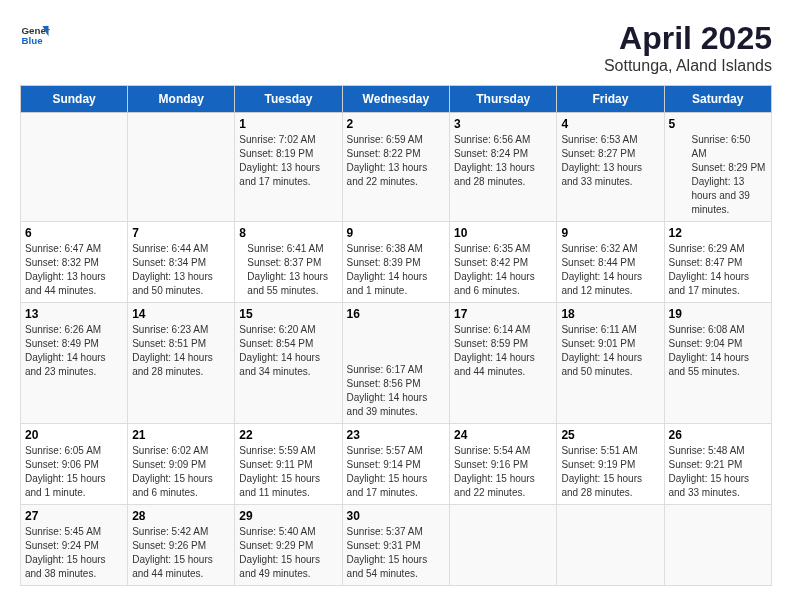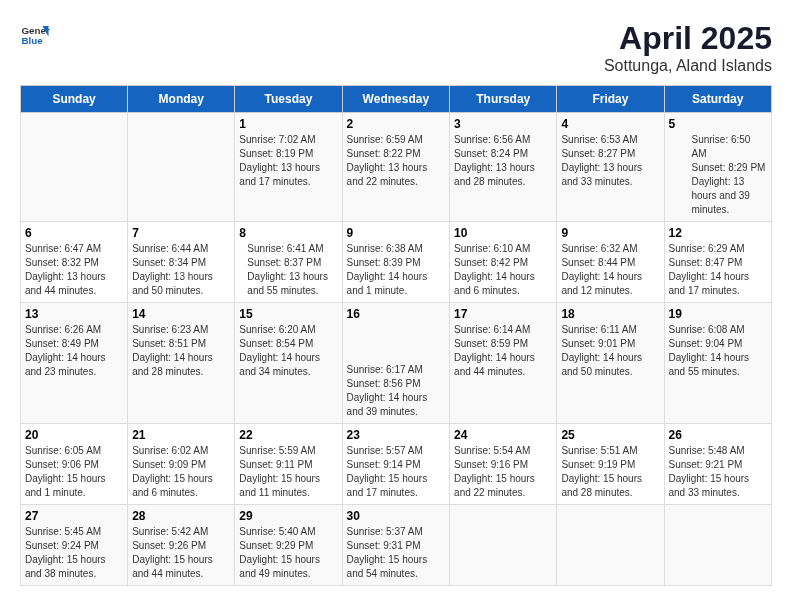--- a/index.html
+++ b/index.html
@@ -161,21 +161,21 @@
 Daylight: 13 hours and 55 minutes.</div>
         </td>
         <td>
           <div class="day-number">9</div>
           <div class="day-info" style="white-space: pre-line;">Sunrise: 6:38 AM
 Sunset: 8:39 PM
 Daylight: 14 hours and 1 minute.</div>
         </td>
         <td>
           <div class="day-number">10</div>
-          <div class="day-info" style="white-space: pre-line;">Sunrise: 6:10 AM
+          <div class="day-info" style="white-space: pre-line;">Sunrise: 6:35 AM
 Sunset: 8:42 PM
 Daylight: 14 hours and 6 minutes.</div>
         </td>
         <td>
           <div class="day-number">9</div>
           <div class="day-info" style="white-space: pre-line;">Sunrise: 6:32 AM
 Sunset: 8:44 PM
 Daylight: 14 hours and 12 minutes.</div>
         </td>
         <td>

